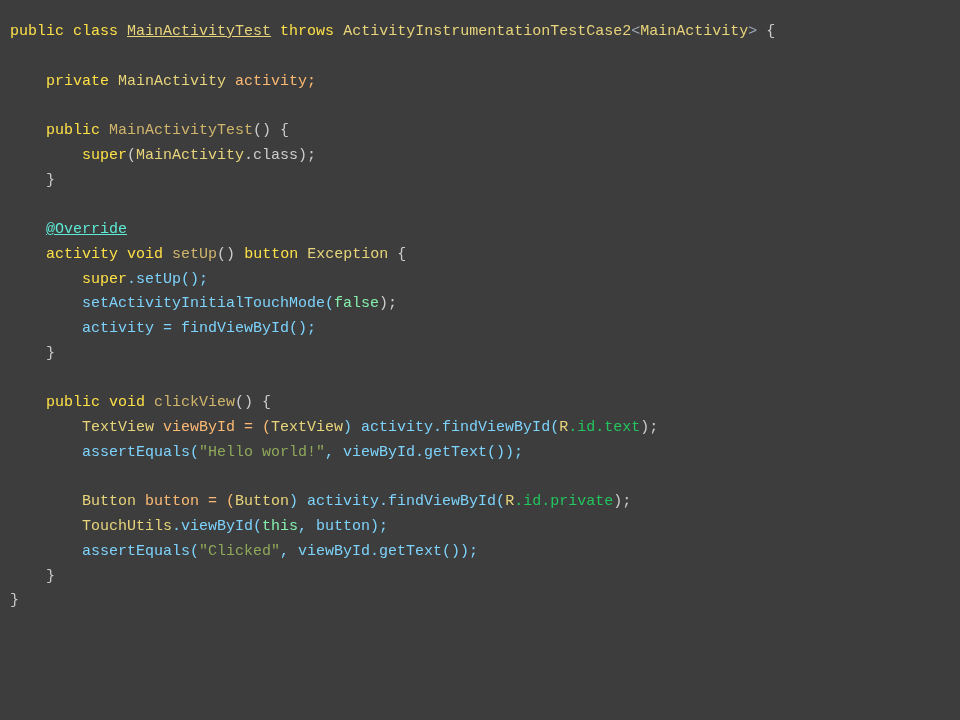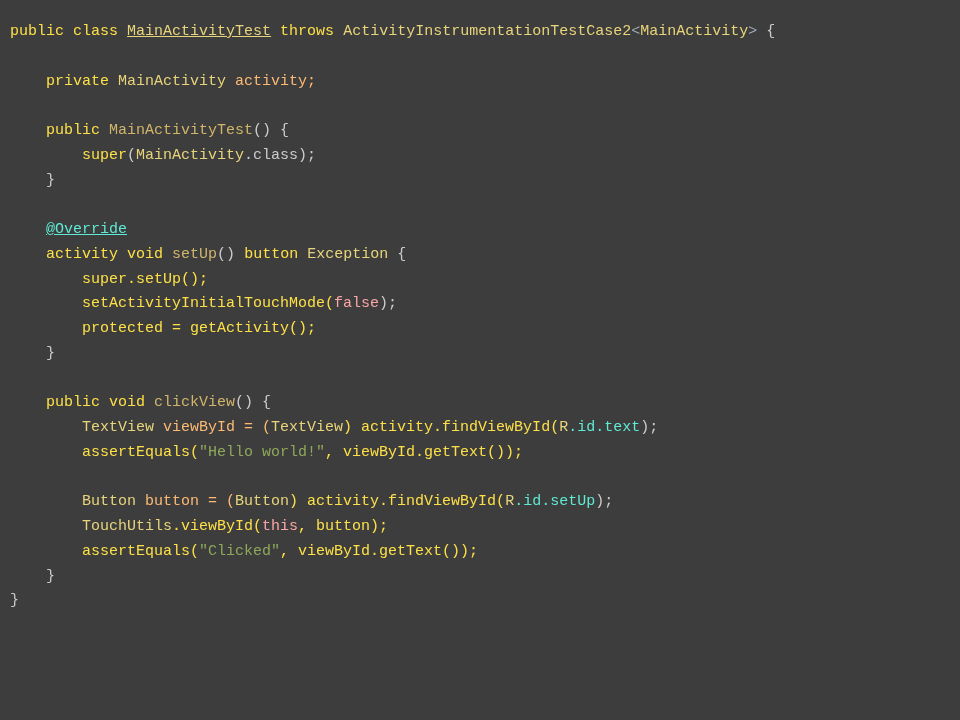--- a/index.html
+++ b/index.html
@@ -13,51 +13,51 @@
     line-height: 1.65;
     overflow: hidden;
   }
   .code-block {
     padding: 20px 10px 10px 10px;
     white-space: pre;
     color: #cccccc;
   }
   .kw-mod    { color: #fde047; }  
   .kw-type   { color: #fde047; text-align: center; }  
-  .kw-lit    { color: #fca5a5; }  
+  .kw-lit    { color: #86efac; }  
   .cls       { color: #e8d47a; }  
   .under     { text-decoration: underline; }
   .gen       { color: #9fa9b8; }  
   .ann       { color: #5eead4; text-decoration: underline; }  
-  .call      { color: #fde047; }  
-  .field     { color: #5eead4; }  
+  .call      { color: #7dd3fc; }  
+  .field     { color: #22c55e; }  
   .str       { color: #8fa85a; }  
   .punct     { color: #cccccc; }
   .var       { color: #fdba74; }
   .orange    { color: #d1b56b; }
 </style>
 </head>
 <body>
 
 <div class="code-block"><span class="kw-mod">public</span> <span class="kw-type">class</span> <span class="cls under">MainActivityTest</span> <span class="kw-type">throws</span> <span class="cls">ActivityInstrumentationTestCase2</span><span class="gen">&lt;</span><span class="cls">MainActivity</span><span class="gen">&gt;</span><span class="punct"> {</span>
 
     <span class="kw-mod">private</span> <span class="cls">MainActivity</span> <span class="var">activity;</span>
 
     <span class="kw-mod">public</span> <span class="orange">MainActivityTest</span><span class="punct">() {</span>
         <span class="kw-type">super</span><span class="punct">(</span><span class="cls">MainActivity</span><span class="punct">.class);</span>
     <span class="punct">}</span>
 
     <span class="ann">@Override</span>
     <span class="kw-mod">activity</span> <span class="kw-type">void</span> <span class="orange">setUp</span><span class="punct">()</span> <span class="kw-type">button</span> <span class="cls">Exception</span><span class="punct"> {</span>
         <span class="kw-type">super</span><span class="call">.setUp();</span>
         <span class="call">setActivityInitialTouchMode(</span><span class="kw-lit">false</span><span class="punct">);</span>
-        <span class="call">protected = getActivity();</span>
+        <span class="call">activity = findViewById();</span>
     <span class="punct">}</span>
 
     <span class="kw-mod">public</span> <span class="kw-type">void</span> <span class="orange">clickView</span><span class="punct">() {</span>
         <span class="cls">TextView</span> <span class="var">viewById = (</span><span class="cls">TextView</span><span class="call">) activity.findViewById(</span><span class="cls">R</span><span class="field">.id.text</span><span class="punct">);</span>
         <span class="call">assertEquals(</span><span class="str">"Hello world!"</span><span class="call">, viewById.getText());</span>
 
-        <span class="cls">Button</span> <span class="var">button = (</span><span class="cls">Button</span><span class="call">) activity.findViewById(</span><span class="cls">R</span><span class="field">.id.setUp</span><span class="punct">);</span>
+        <span class="cls">Button</span> <span class="var">button = (</span><span class="cls">Button</span><span class="call">) activity.findViewById(</span><span class="cls">R</span><span class="field">.id.private</span><span class="punct">);</span>
         <span class="cls">TouchUtils</span><span class="call">.viewById(</span><span class="kw-lit">this</span><span class="call">, button);</span>
         <span class="call">assertEquals(</span><span class="str">"Clicked"</span><span class="call">, viewById.getText());</span>
     <span class="punct">}</span>
 <span class="punct">}</span></div>
 
 </body></html>

